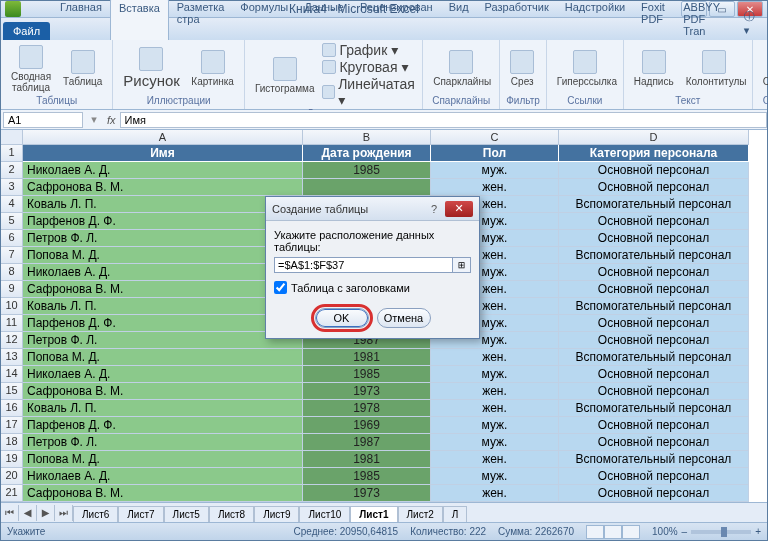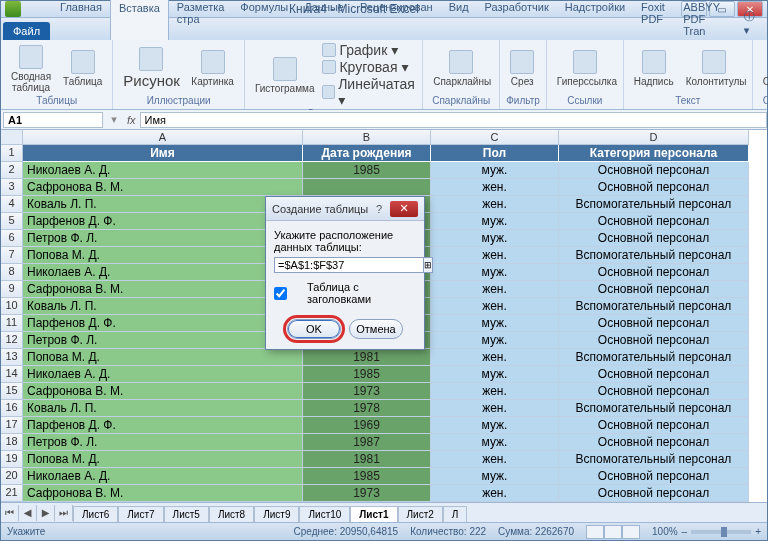--- a/index.html
+++ b/index.html
@@ -19,21 +19,21 @@
 .ribbon { height:70px; background:#eef3fa; border-bottom:1px solid #9db7d4; display:flex; font-size:10px; color:#444; }
 .rgroup { border-right:1px solid #c8d6e8; padding:2px 6px; display:flex; flex-direction:column; }
 .rgroup .items { flex:1; display:flex; align-items:center; gap:4px; }
 .rgroup .lbl { text-align:center; color:#5972a0; font-size:10px; padding-bottom:1px; }
 .ritem { display:flex; flex-direction:column; align-items:center; gap:2px; padding:2px 4px; color:#444; }
 .ritem .ic { width:24px; height:24px; background:#d4e2f0; border:1px solid #a8bdd6; border-radius:2px; display:flex; align-items:center; justify-content:center; font-size:14px; }
 .rstack { display:flex; flex-direction:column; font-size:14px; gap:1px; }
 .rstack div { display:flex; align-items:center; gap:3px; }
 .rstack .mi { width:14px; height:14px; background:#d4e2f0; border:1px solid #a8bdd6; border-radius:2px; }
 .formulabar { height:20px; background:#eef3fa; border-bottom:1px solid #9db7d4; display:flex; align-items:center; font-size:11px; }
-.namebox { width:100px; background:#fff; border:1px solid #b0c0d4; margin:0 2px; padding:1px 4px; font-weight:bold; }
+.namebox { width:80px; background:#fff; border:1px solid #b0c0d4; margin:0 2px; padding:1px 4px; font-weight:normal; }
 .fbsep { width:18px; text-align:center; color:#888; }
 .fx { font-style:italic; color:#555; padding:0 4px; }
 .fval { flex:1; background:#fff; border:1px solid #b0c0d4; padding:1px 4px; }
 .sheet { flex:1; background:#fff; overflow:hidden; position:relative; }
 .grid { display:grid; grid-template-columns:22px 280px 128px 128px 190px; }
 .colhdr, .rowhdr, .corner { background:linear-gradient(#f4f7fb,#dfe8f4); border-right:1px solid #b8c8dc; border-bottom:1px solid #b8c8dc; text-align:center; font-size:11px; color:#333; padding:1px 0; }
 .corner { background:#e4ecf7; }
 .cell { border-right:1px solid #c0d0e4; border-bottom:1px solid #c0d0e4; padding:1px 4px; font-size:12px; white-space:nowrap; overflow:hidden; }
 .thdr { background:#4472a0; color:#fff; font-weight:bold; text-align:center; border-color:#fff; }
 .cA { background:#8bc98b; }
@@ -45,31 +45,31 @@
 .stab { padding:2px 8px; background:#fff; border:1px solid #b0c0d4; border-bottom:none; margin-top:2px; font-size:10px; }
 .stab.active { background:#fff; font-weight:bold; }
 .stab.in { background:#e4ecf7; }
 .statusbar { height:18px; background:linear-gradient(#d8e4f2,#c0d4ea); border-top:1px solid #9db7d4; display:flex; align-items:center; font-size:10px; color:#3a5a80; padding:0 6px; gap:12px; }
 .statusbar .sp { flex:1; }
 .viewbtns { display:flex; gap:0; }
 .viewbtns div { width:18px; height:14px; border:1px solid #9db7d4; background:#eef3fa; }
 .zoom { display:flex; align-items:center; gap:4px; }
 .zoom .track { width:60px; height:4px; background:#b0c4dc; position:relative; }
 .zoom .track::after { content:''; position:absolute; left:50%; top:-3px; width:6px; height:10px; background:#6a88b0; }
-.dialog { position:absolute; left:265px; top:196px; width:160px; background:#eef1f5; border:1px solid #6080a8; box-shadow:3px 3px 8px rgba(0,0,0,.3); font-size:11px; }
+.dialog { position:absolute; left:265px; top:196px; width:215px; background:#eef1f5; border:1px solid #6080a8; box-shadow:3px 3px 8px rgba(0,0,0,.3); font-size:11px; }
 .dlg-title { height:24px; background:linear-gradient(#f0f4fa,#d4e0ef); display:flex; align-items:center; padding:0 6px; border-bottom:1px solid #b0c0d4; color:#333; }
 .dlg-title .sp { flex:1; }
 .dlg-title .q { width:18px; height:16px; display:flex; align-items:center; justify-content:center; color:#555; }
 .dlg-title .x { width:28px; height:16px; background:linear-gradient(#d04848,#a02020); color:#fff; display:flex; align-items:center; justify-content:center; border-radius:2px; margin-left:2px; }
 .dlg-body { padding:8px; }
 .dlg-body .lbl { margin-bottom:4px; }
 .dlg-body .inp { display:flex; }
 .dlg-body input[type=text] { flex:1; border:1px solid #8aa0c0; padding:1px 3px; font-size:11px; background:#fff; }
 .dlg-body .pick { width:18px; border:1px solid #8aa0c0; border-left:none; background:#eef3fa; display:flex; align-items:center; justify-content:center; font-size:9px; }
-.dlg-body .chk { margin-top:8px; display:flex; align-items:center; gap:20px; }
+.dlg-body .chk { margin-top:8px; display:flex; align-items:center; gap:4px; }
 .dlg-btns { display:flex; justify-content:center; gap:8px; padding:6px 0 10px; }
 .dlg-btns button { width:54px; height:20px; border:1px solid #8aa0c0; background:linear-gradient(#fafcfe,#dde6f2); border-radius:10px; font-size:11px; }
 .dlg-btns button.ok { outline:3px solid #d83030; outline-offset:1px; box-shadow:0 0 0 1px #3a70c0 inset; }
 </style>
 </head>
 <body>
 
 <div class="window">
   <div class="titlebar">
     <div class="ico"></div>

